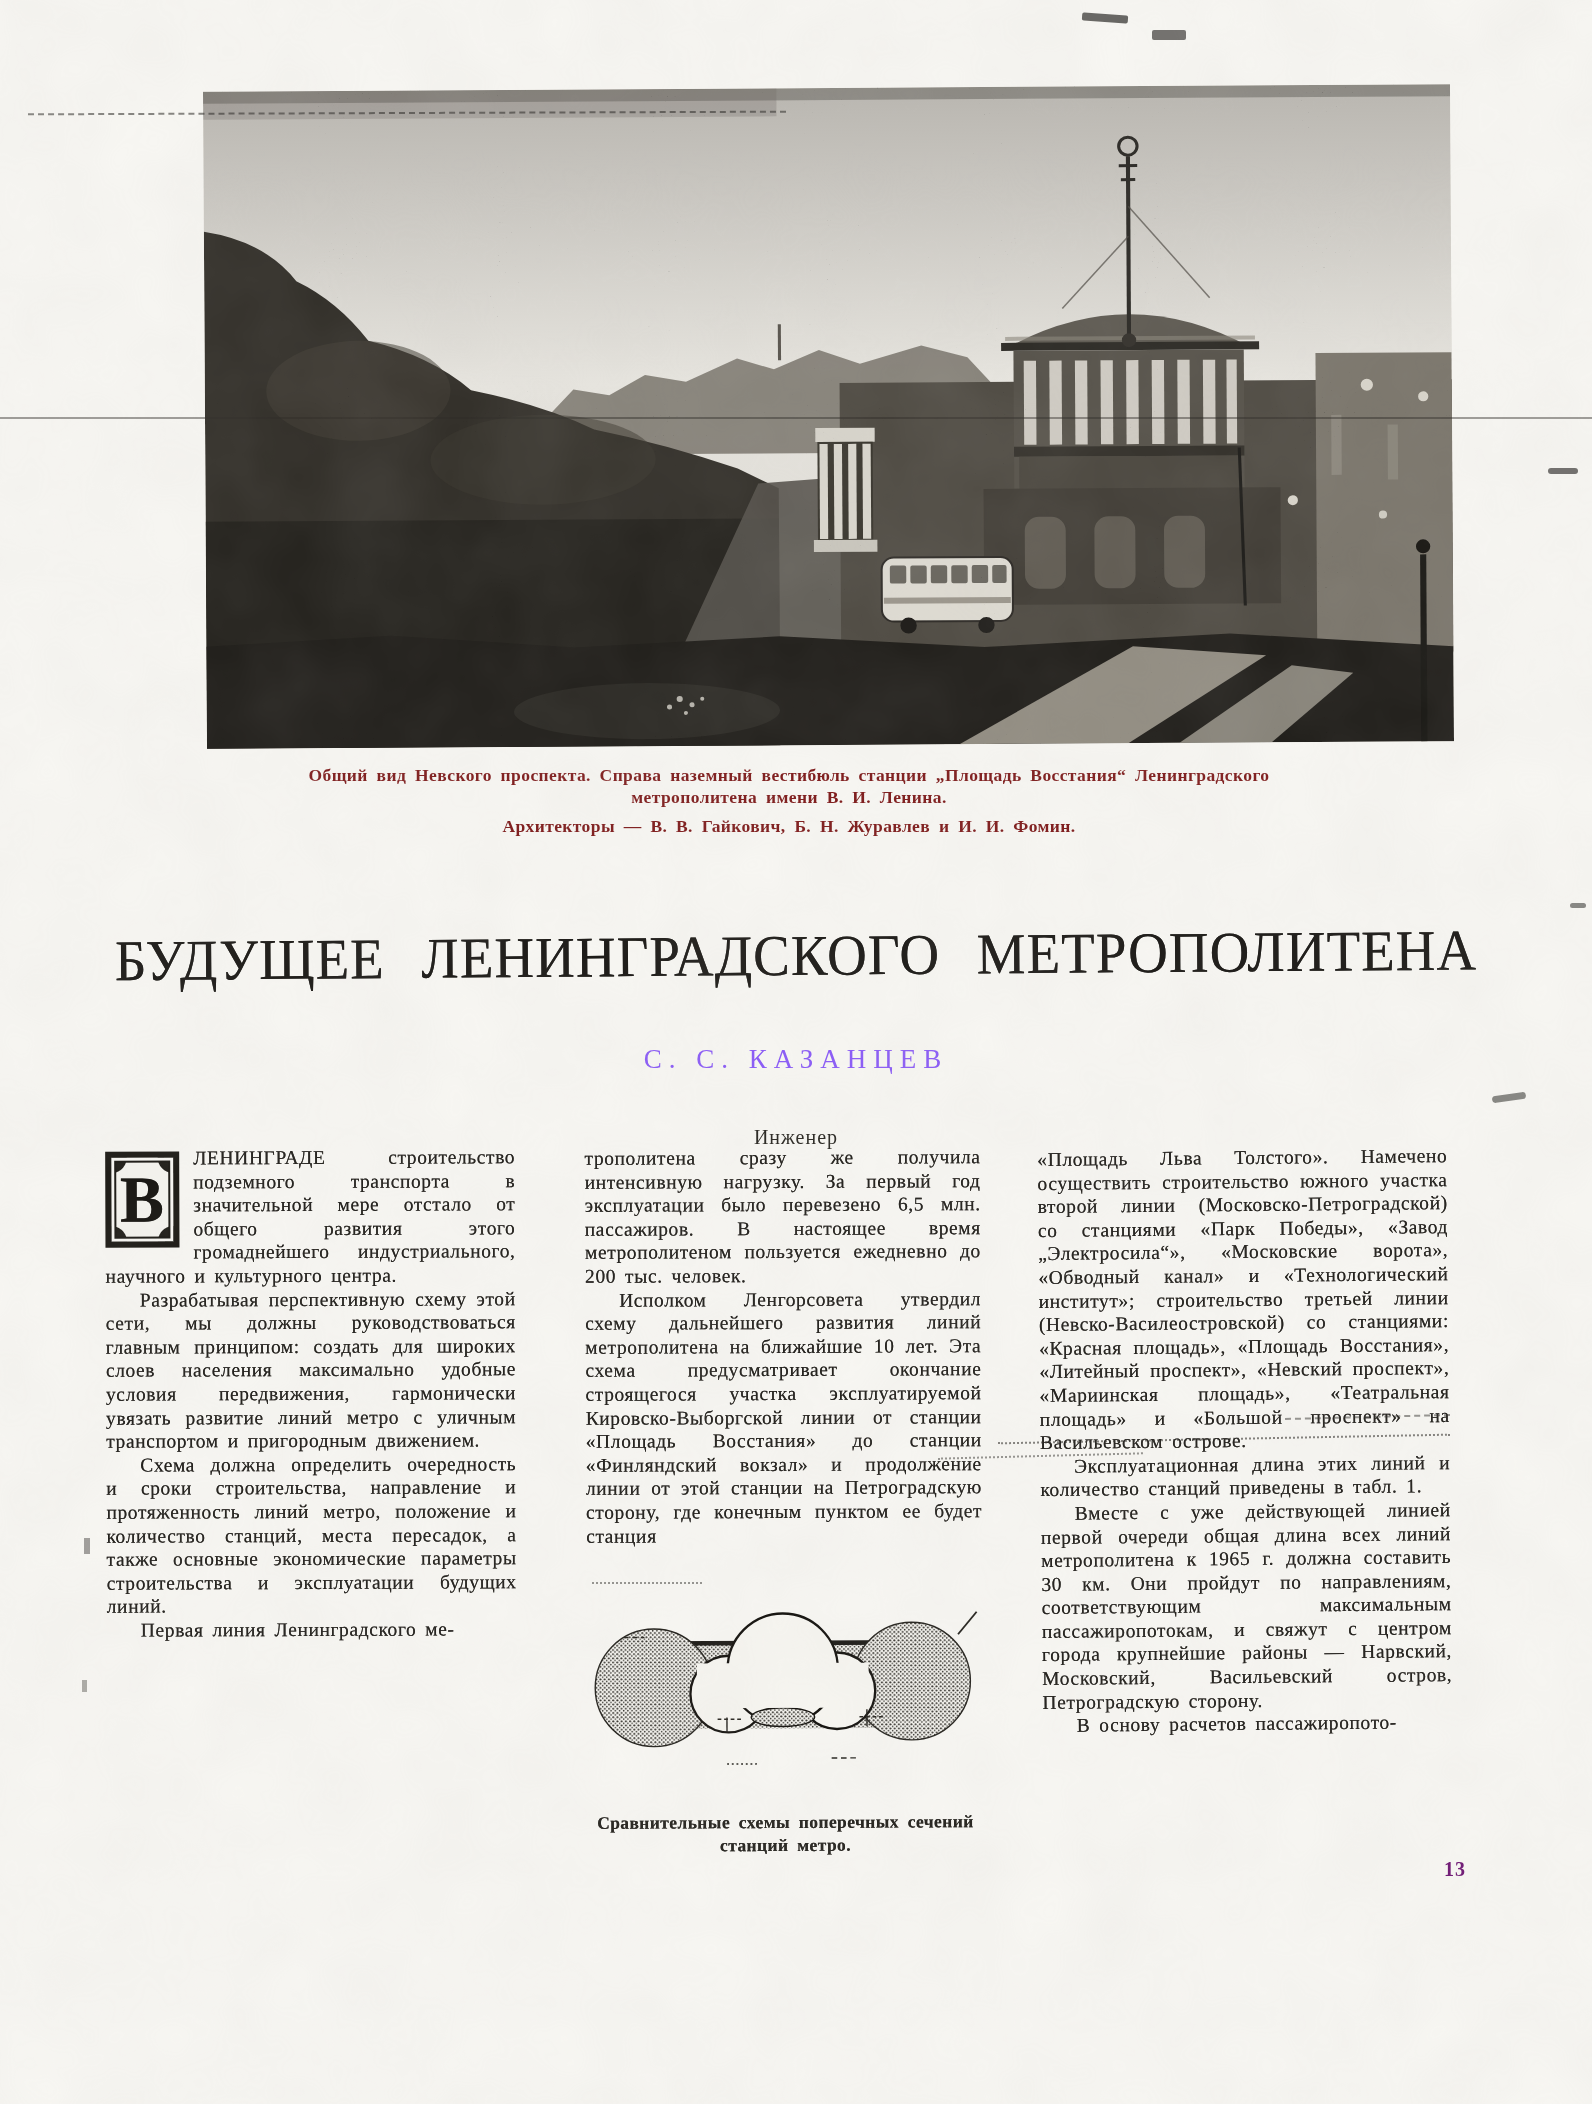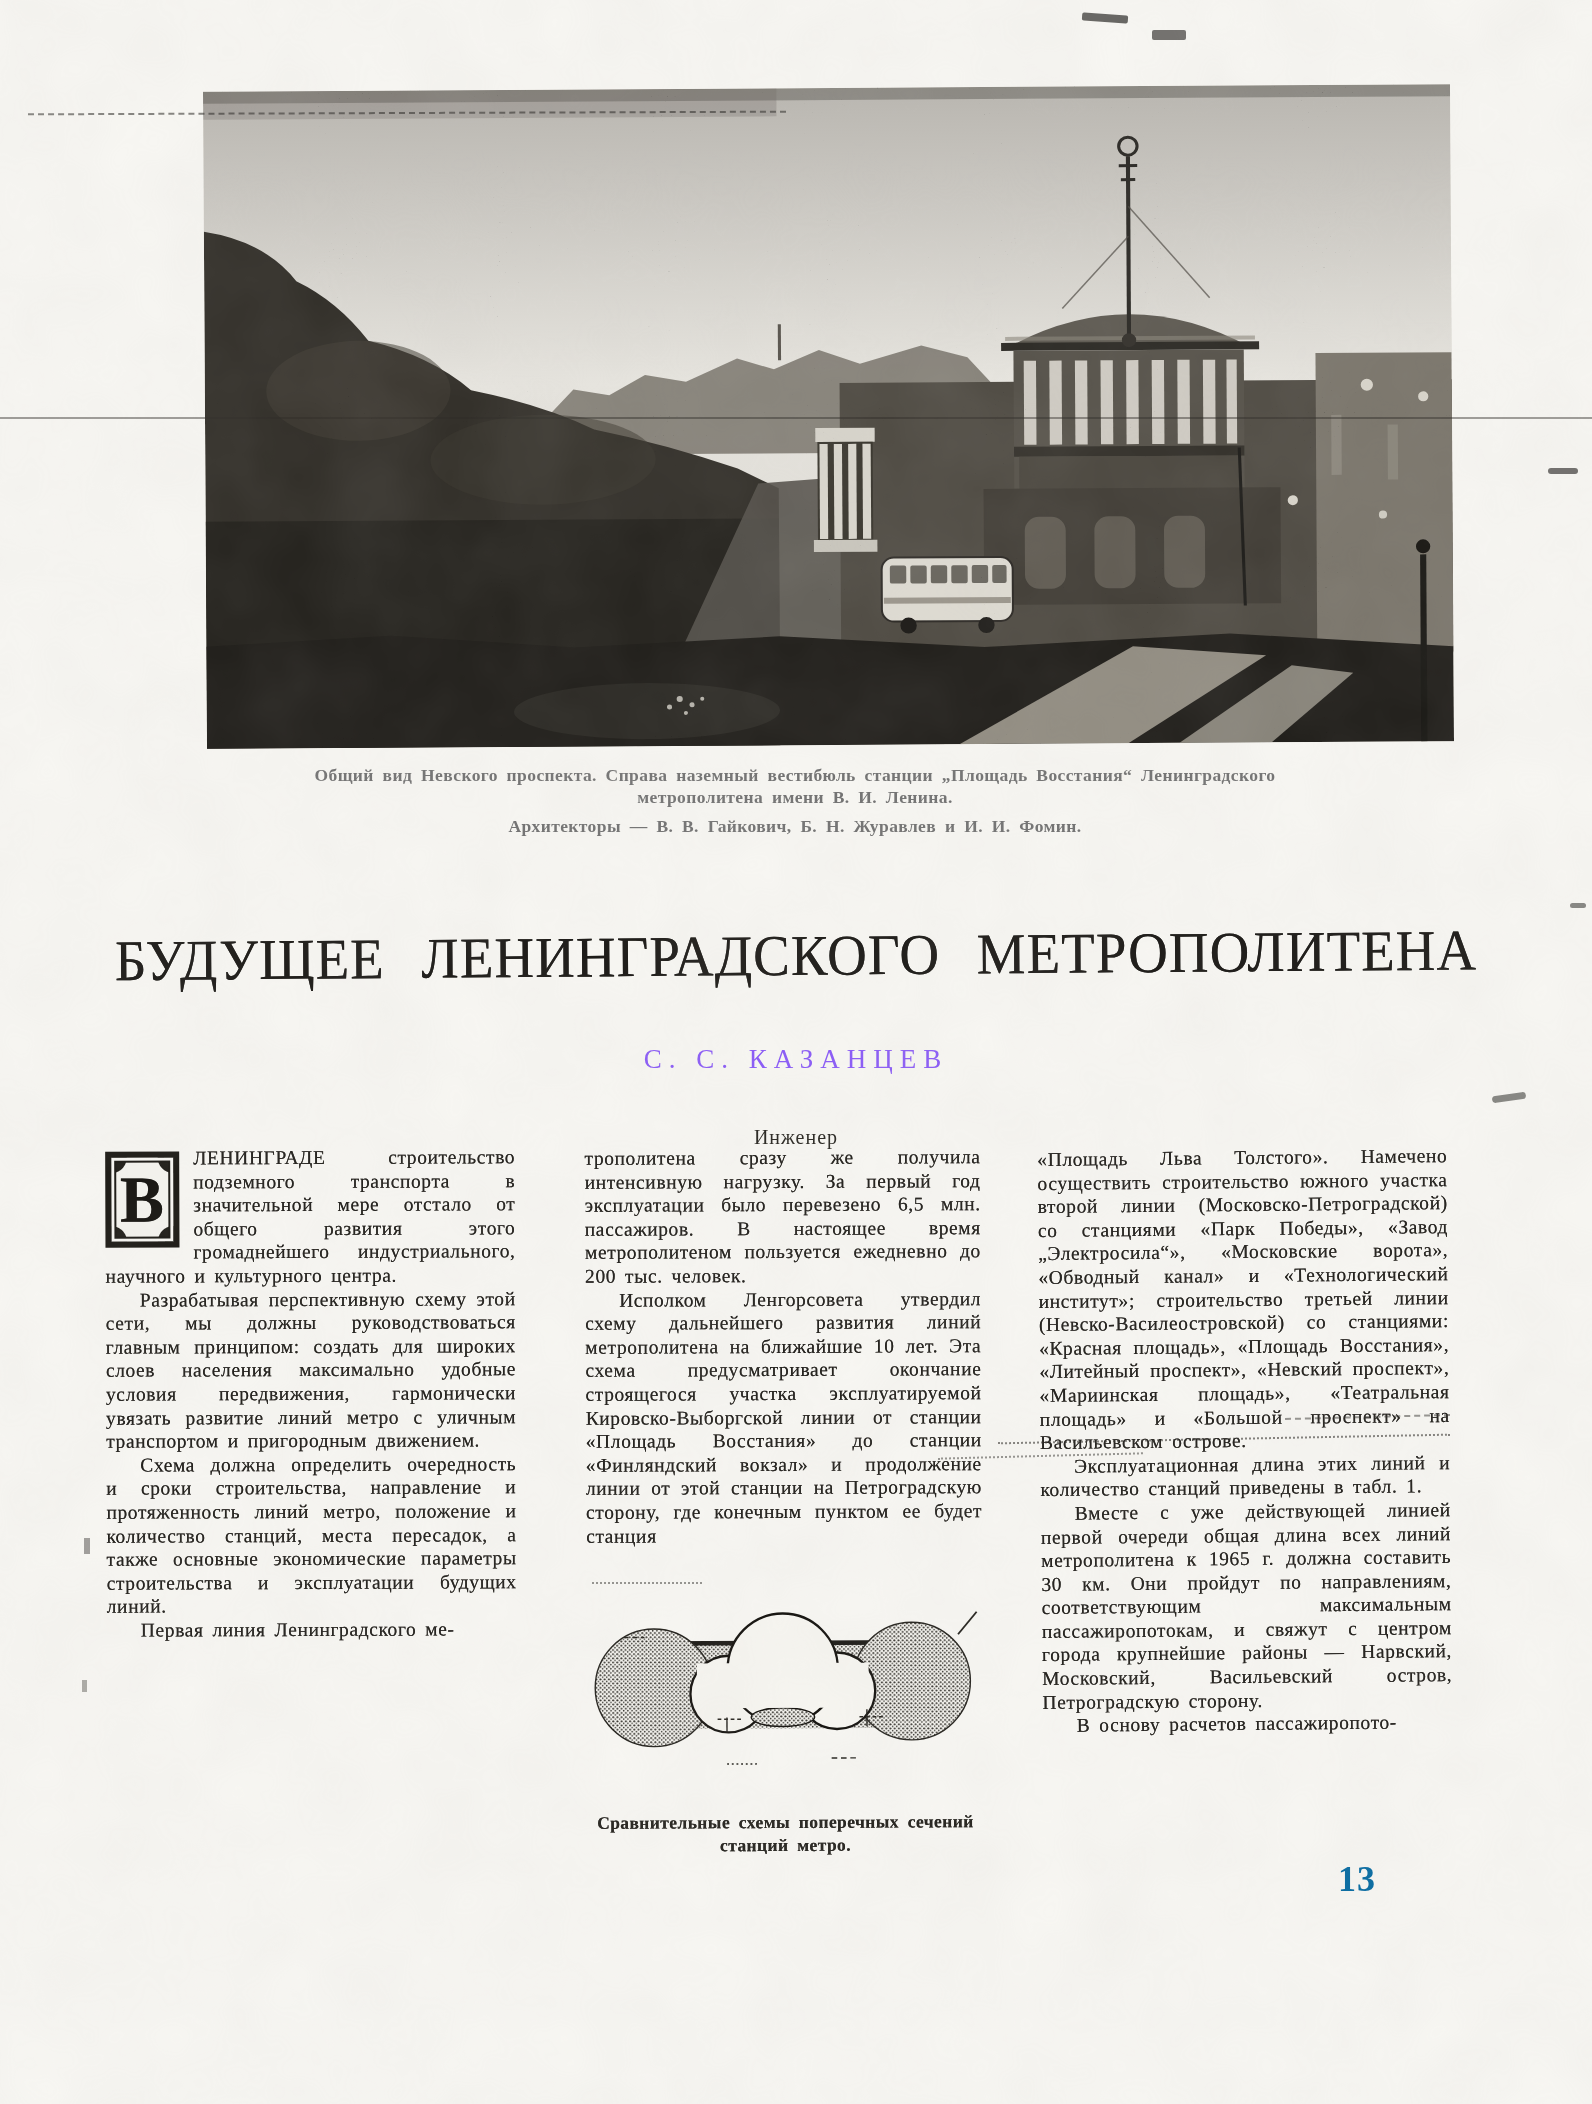--- a/index.html
+++ b/index.html
@@ -8,23 +8,23 @@
     background:#f7f6f2; overflow:hidden;
     font-family:"Liberation Serif","DejaVu Serif",serif; color:#23211d;
   }
   
   .photo{
     position:absolute; left:205px; top:88px; width:1247px; height:657px;
     margin:0; transform:rotate(-0.35deg); background:#dedbd4;
   }
   .photo svg{display:block;width:100%;height:100%;}
   .photo-caption{
-    position:absolute; left:150px; top:764px; width:1290px;
+    position:absolute; left:144px; top:764px; width:1290px;
     text-align:center; font-weight:bold; font-size:17.5px; line-height:22px;
-    letter-spacing:.4px; word-spacing:4px; color:#737373;
+    letter-spacing:.4px; word-spacing:4px; color:#7f1d1d;
   }
   .photo-caption .cap3{margin-top:7px;}
   
   .title{
     position:absolute; left:70px; top:926px; width:1452px; margin:0;
     text-align:center; font-weight:normal; font-size:55px; line-height:60px;
     letter-spacing:1px; word-spacing:22px; color:#1d1b18;
     transform:rotate(-0.45deg) scaleY(1.05);
     text-shadow:0 0 .6px rgba(25,23,20,.85);
   }
@@ -64,22 +64,22 @@
   
   .figure-wrap{margin:50px 0 0 0; width:100%;}
   .figure-wrap svg{display:block;width:392px;height:188px;}
   .fig-caption{
     margin-top:26px; text-align:center; font-weight:bold;
     font-size:17.5px; line-height:23px; letter-spacing:.4px; word-spacing:4px;
     color:#26241f;
   }
   
   .page-number{
-    position:absolute; left:1338px; top:1858px; width:60px;
-    font-size:36px; font-weight:bold; color:#0369a1; letter-spacing:1px;
+    position:absolute; left:1444px; top:1858px; width:60px;
+    font-size:20px; font-weight:bold; color:#701a75; letter-spacing:1px;
   }
   
   .artifact{position:absolute; pointer-events:none;}
   .a-dash-top{left:28px; top:112px; width:758px; border-top:2px dashed rgba(40,38,34,.55); transform:rotate(-0.2deg);}
   .a-line-photo{left:0; top:417px; width:1592px; height:2px; background:rgba(45,42,38,.45);}
   .a-strike1{left:998px; top:1438px; width:452px; border-top:2px dotted rgba(50,48,44,.6); transform:rotate(-1.1deg);}
   .a-strike2{left:938px; top:1455px; width:205px; border-top:2px dotted rgba(50,48,44,.5); transform:rotate(-1.5deg);}
   .a-strike3{left:1285px; top:1416px; width:165px; border-top:2px dashed rgba(50,48,44,.5); transform:rotate(-1.4deg);}
   .a-dash-col2{left:592px; top:1582px; width:110px; border-top:2px dotted rgba(50,48,44,.5);}
   .a-blob1{left:1548px; top:468px; width:30px; height:6px; background:rgba(20,19,16,.6); border-radius:3px;}

